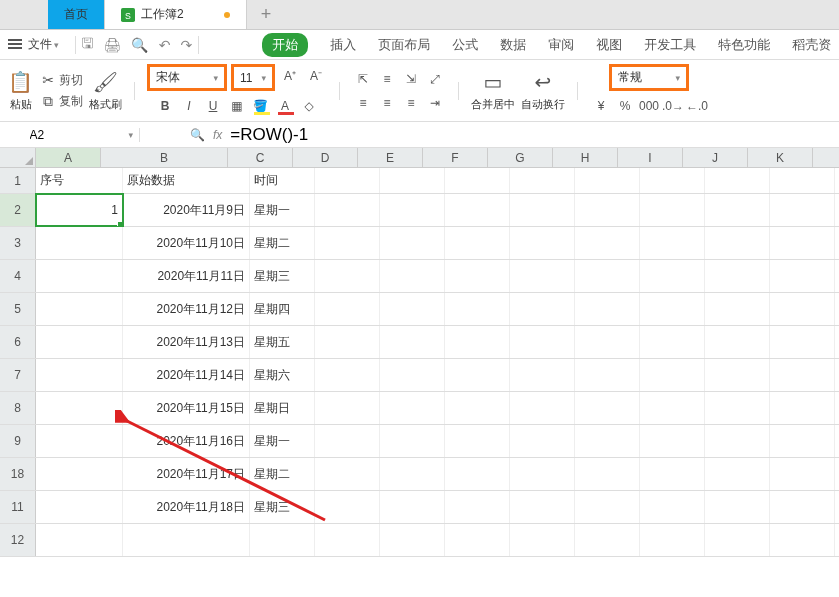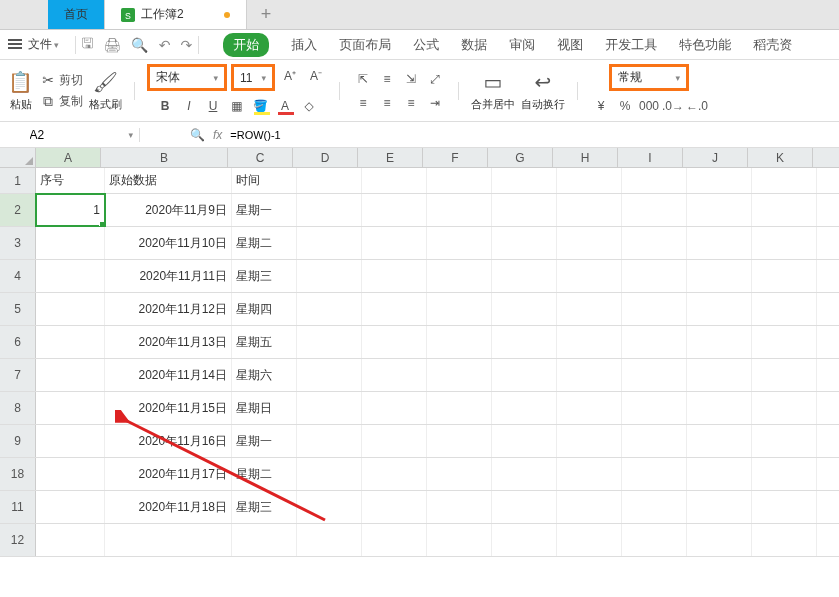--- a/index.html
+++ b/index.html
@@ -18,21 +18,21 @@
 .menubar { display: flex; align-items: center; height: 30px; border-bottom: 1px solid #ddd; padding-left: 8px; }
 .hamburger { display: inline-block; width: 14px; height: 12px; position: relative; margin-right: 6px; }
 .hamburger span { display:block; height:2px; background:#555; margin-bottom:2px; }
 .file-menu { display: flex; align-items: center; margin-right: 10px; color: #444; cursor: pointer; }
 .file-menu .chev { margin-left: 2px; font-size: 9px; }
 .vsep { width: 1px; height: 18px; background: #ddd; margin: 0 6px; }
 .qicons { display: flex; align-items: center; gap: 10px; color: #888; }
 .qicons span { cursor: pointer; font-size: 14px; }
 .ribbon-tabs { display: flex; align-items: center; margin-left: 18px; gap: 22px; }
 .rtab { color: #555; cursor: pointer; font-size: 13px; }
-.rtab.active { background: #2ea03c; color: #fff; padding: 3px 10px; border-radius: 10px; }
+.rtab.active { background: #2ea03c; color: #fff; padding: 3px 10px; border-radius: 10px; margin-left: 39px; }
 
 
 .ribbon { display: flex; align-items: center; height: 62px; border-bottom: 1px solid #ddd; padding: 4px 8px; gap: 6px; }
 .rgroup { display: flex; align-items: center; gap: 6px; }
 .rgroup.stack { flex-direction: column; align-items: center; gap: 2px; font-size: 11px; }
 .rbtn { display: flex; align-items: center; gap: 3px; color: #555; cursor: pointer; font-size: 12px; }
 .rbtn .ic { width: 16px; height: 16px; display: inline-flex; align-items: center; justify-content: center; font-size: 14px; }
 .bigic { width: 26px; height: 26px; display: flex; align-items: center; justify-content: center; font-size: 20px; color: #555; }
 .sel { border: 3px solid #f97316; padding: 2px 6px; min-width: 80px; display: flex; justify-content: space-between; align-items: center; cursor: pointer; background:#fff; }
 .sel.small { min-width: 44px; }
@@ -42,37 +42,37 @@
 .chev { font-size: 9px; color: #888; }
 
 
 .fbar { display: flex; align-items: center; height: 26px; border-bottom: 1px solid #ddd; }
 .namebox { width: 140px; border-right: 1px solid #ddd; display: flex; align-items: center; justify-content: center; position: relative; }
 .namebox input { width: 80px; border: none; text-align: left; outline: none; font-size: 12px; }
 .namebox .chev { position: absolute; right: 6px; }
 .fxarea { display: flex; align-items: center; flex: 1; padding-left: 50px; gap: 8px; }
 .fxarea .mag { color: #888; cursor: pointer; }
 .fxarea .fx { font-style: italic; color: #888; }
-.fxarea input { border: none; outline: none; flex: 1; font-size: 11px; }
+.fxarea input { border: none; outline: none; flex: 1; font-size: 17px; }
 
 
 .grid { position: relative; }
 .colhdrs { display: flex; height: 20px; background: #e8ebec; border-bottom: 1px solid #ccc; }
 .corner { width: 36px; border-right: 1px solid #ccc; background: #e8ebec; position: relative; }
 .corner::after { content:''; position:absolute; right:2px; bottom:2px; border-left:8px solid transparent; border-bottom:8px solid #b0b0b0; }
 .ch { border-right: 1px solid #ccc; display: flex; align-items: center; justify-content: center; color: #555; background: #e8ebec; }
 .ch.A { width: 65px; background:#d8e8d8; } .ch.B { width: 127px; } .ch.C { width: 65px; }
 .ch.D,.ch.E,.ch.F,.ch.G,.ch.H,.ch.I,.ch.J,.ch.K { width: 65px; }
 .rows { }
 .row { display: flex; height: 33px; border-bottom: 1px solid #ddd; }
 .row.hdr { height: 26px; }
 .rh { width: 36px; border-right: 1px solid #ccc; background: #e8ebec; display: flex; align-items: center; justify-content: center; color: #555; }
 .rh.selrow { background:#d8e8d8; }
 .cell { border-right: 1px solid #eee; display: flex; align-items: center; padding: 0 4px; overflow: hidden; white-space: nowrap; position:relative; }
-.cA { width: 69px; justify-content: flex-end; }
+.cA { width: 87px; justify-content: flex-end; }
 .cB { width: 127px; justify-content: flex-end; }
 .cC { width: 65px; justify-content: flex-start; }
 .cD,.cE,.cF,.cG,.cH,.cI,.cJ,.cK { width: 65px; }
 .row.hdr .cell { justify-content: flex-start; }
 .selcell { outline: 2px solid #2ea03c; outline-offset: -1px; background:#fff; z-index:2; }
 .selcell::after { content:''; position:absolute; right:-3px; bottom:-3px; width:6px; height:6px; background:#2ea03c; border:1px solid #fff; }
 
 
 .arrow { position: absolute; left: 115px; top: 262px; pointer-events: none; z-index: 50; }
 </style>

